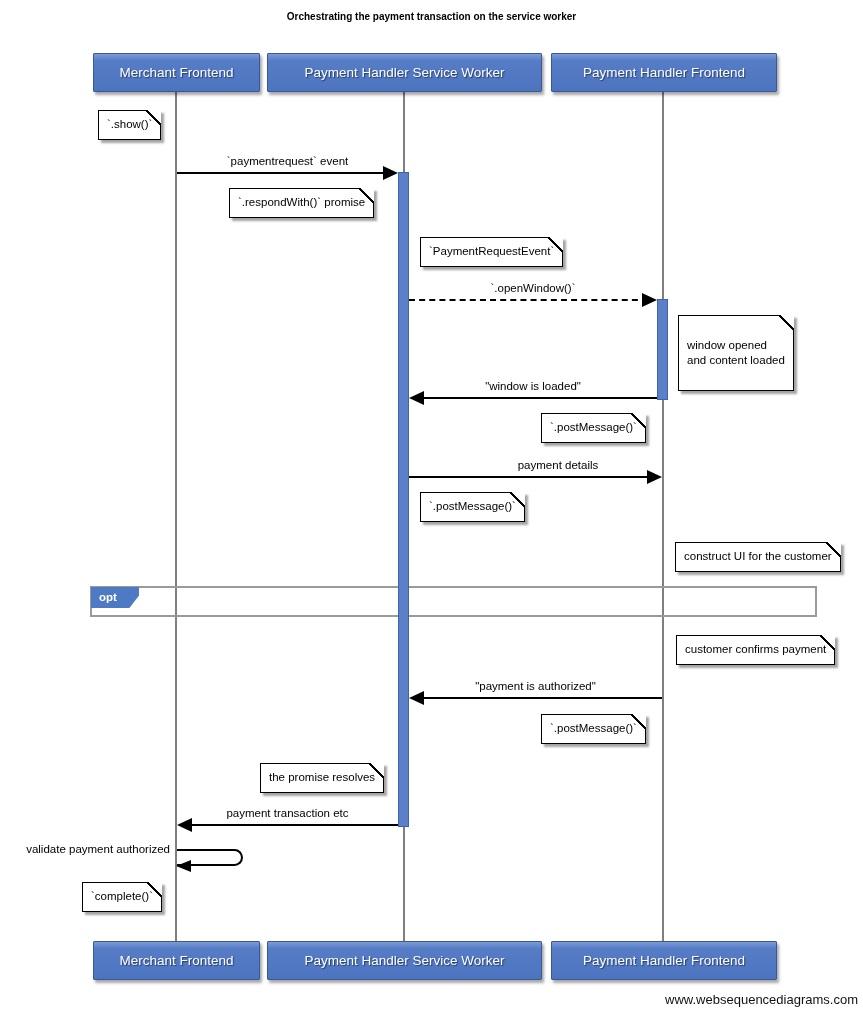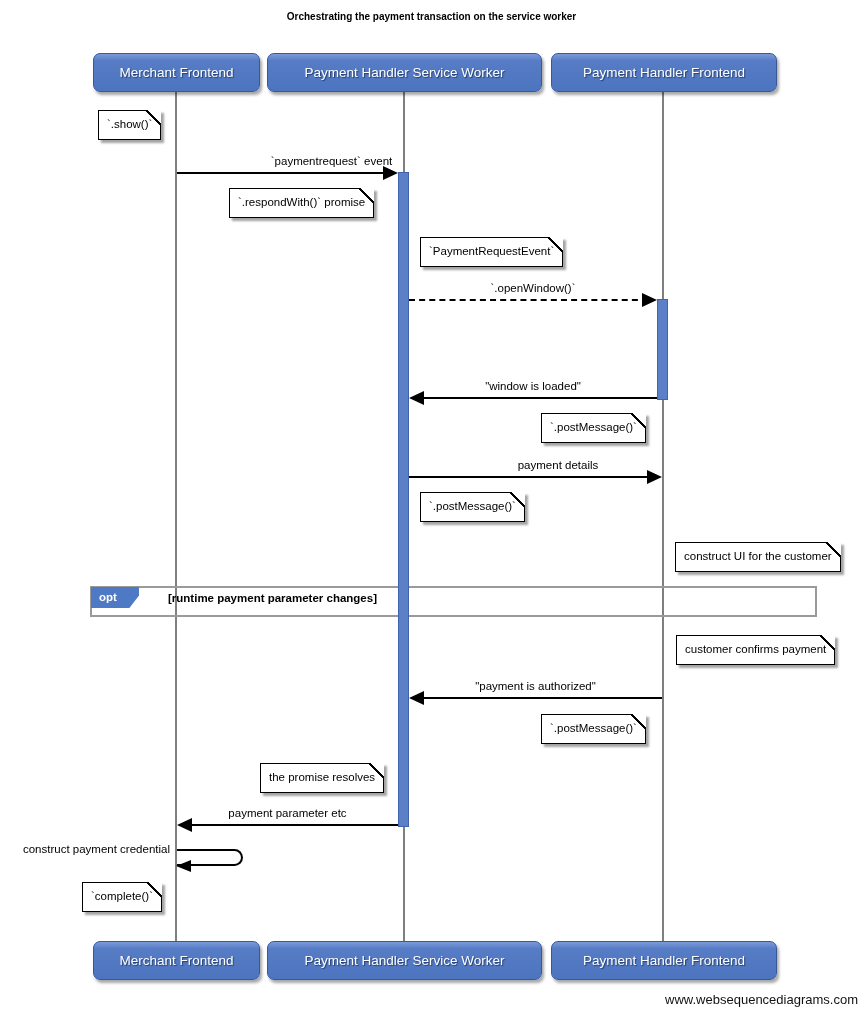--- a/index.html
+++ b/index.html
@@ -8,21 +8,21 @@
     font-family:"Liberation Sans", sans-serif;color:#000;
   }
   .title{
     position:absolute;left:0;top:11px;width:863px;text-align:center;
     font-size:10px;font-weight:bold;
   }
   
   .lifeline{position:absolute;width:2px;background:#7f7f7f;z-index:1;}
   
   .actor{
-    position:absolute;height:37px;border:1px solid #39589c;border-radius:7px;
+    position:absolute;height:37px;border:1px solid #39589c;border-radius:1px;
     background:linear-gradient(180deg,#7c9bd8 0%,#567cc5 18%,#4d74bf 100%);
     color:#fff;font-size:13.5px;display:flex;align-items:center;justify-content:center;
     text-shadow:1px 1px 1px #253d6b;box-shadow:2px 3px 3px rgba(0,0,0,0.35);z-index:6;
     white-space:nowrap;
   }
   
   .activation{position:absolute;width:9px;background:#5b80c8;border:1px solid #3f64ad;z-index:3;}
   
   .msg{position:absolute;height:14px;z-index:4;}
   .msg .line{position:absolute;top:6px;border-top:2px solid #000;}
@@ -72,35 +72,34 @@
 <div id="canvas">
 
   <div class="title">Orchestrating the payment transaction on the service worker</div>
 
   <div class="lifeline" style="left:175px;top:90px;height:851px;"></div>
   <div class="lifeline" style="left:403px;top:90px;height:851px;"></div>
   <div class="lifeline" style="left:662px;top:90px;height:851px;"></div>
 
   <div class="opt-frame" style="left:70px;top:586px;width:723px;height:27px;margin-left:20px;">
     <div class="opt-tab">opt</div>
-    <div class="opt-condition">[runtime payment parameter changes]</div>
   </div>
 
   <div class="activation" style="left:398px;top:172px;height:653px;"></div>
   <div class="activation" style="left:657px;top:299px;height:99px;"></div>
 
   <div class="actor" style="left:93px;top:53px;width:165px;">Merchant Frontend</div>
   <div class="actor" style="left:267px;top:53px;width:273px;">Payment Handler Service Worker</div>
   <div class="actor" style="left:551px;top:53px;width:224px;">Payment Handler Frontend</div>
 
   <div class="actor" style="left:93px;top:941px;width:165px;">Merchant Frontend</div>
   <div class="actor" style="left:267px;top:941px;width:273px;">Payment Handler Service Worker</div>
   <div class="actor" style="left:551px;top:941px;width:224px;">Payment Handler Frontend</div>
 
-  <div class="msg-label" style="left:177px;top:155px;width:221px;padding-left:44px;">`paymentrequest` event</div>
+  <div class="msg-label" style="left:177px;top:155px;width:221px;">`paymentrequest` event</div>
   <div class="msg" style="left:177px;top:166px;width:221px;">
     <div class="line solid" style="left:0;right:9px;"></div>
     <div class="head-right"></div>
   </div>
 
   <div class="msg-label" style="left:409px;top:282px;width:248px;text-align:center;">`.openWindow()`</div>
   <div class="msg" style="left:409px;top:293px;width:248px;">
     <div class="line dashed" style="left:0;right:9px;"></div>
     <div class="head-right"></div>
   </div>
@@ -116,46 +115,51 @@
     <div class="line solid" style="left:0;right:9px;"></div>
     <div class="head-right"></div>
   </div>
 
   <div class="msg-label" style="left:409px;top:680px;width:253px;">"payment is authorized"</div>
   <div class="msg" style="left:409px;top:691px;width:253px;">
     <div class="line solid" style="left:9px;right:0;"></div>
     <div class="head-left"></div>
   </div>
 
-  <div class="msg-label" style="left:177px;top:807px;width:221px;">payment parameter etc</div>
+  <div class="msg-label" style="left:177px;top:807px;width:221px;">payment transaction etc</div>
   <div class="msg" style="left:177px;top:818px;width:221px;">
     <div class="line solid" style="left:9px;right:0;"></div>
     <div class="head-left"></div>
   </div>
 
-  <div class="self-label" style="left:8px;top:843px;width:162px;">construct payment credential</div>
+  <div class="self-label" style="left:8px;top:843px;width:162px;">validate payment authorized</div>
   <div class="self-loop" style="left:177px;top:849px;width:64px;height:13px;">
     <div class="head"></div>
   </div>
 
   <div class="note" style="left:98px;top:110px;">
     <span>`.show()`</span>
     <span class="fold"></span>
   </div>
 
   <div class="note" style="left:229px;top:188px;">
     <span>`.respondWith()` promise</span>
     <span class="fold"></span>
   </div>
 
   <div class="note" style="left:420px;top:237px;">
     <span>`PaymentRequestEvent`</span>
     <span class="fold"></span>
   </div>
 
+  <div class="note multiline" style="left:678px;top:315px;">
+    <span>window opened
+and content loaded</span>
+    <span class="fold"></span>
+  </div>
 
   <div class="note" style="left:541px;top:413px;">
     <span>`.postMessage()`</span>
     <span class="fold"></span>
   </div>
 
   <div class="note" style="left:420px;top:492px;">
     <span>`.postMessage()`</span>
     <span class="fold"></span>
   </div>

